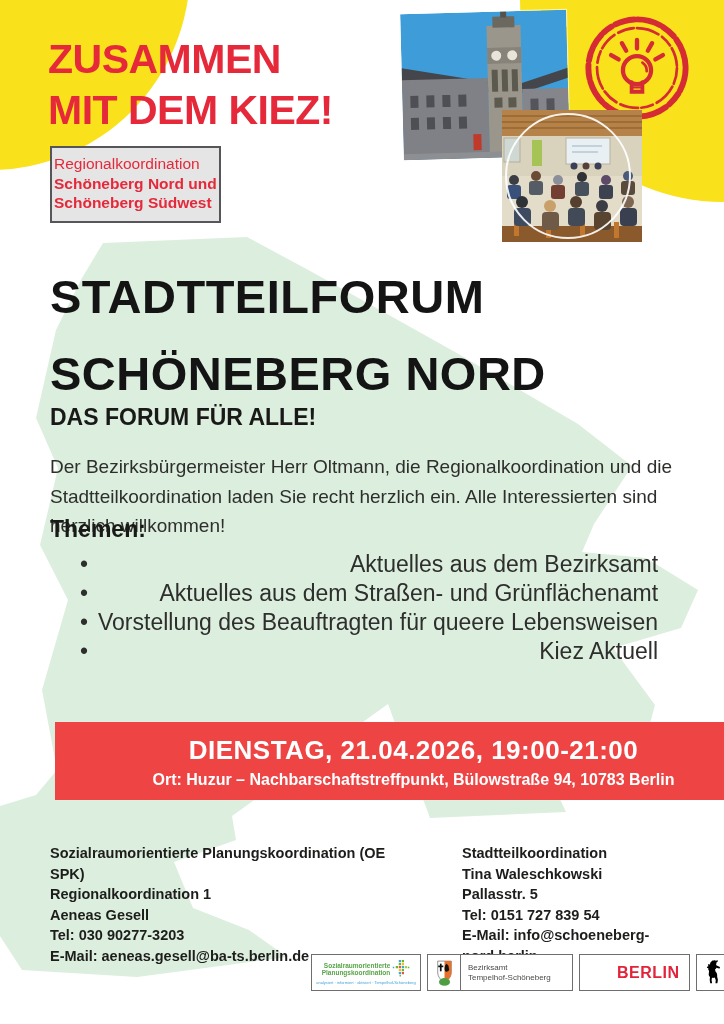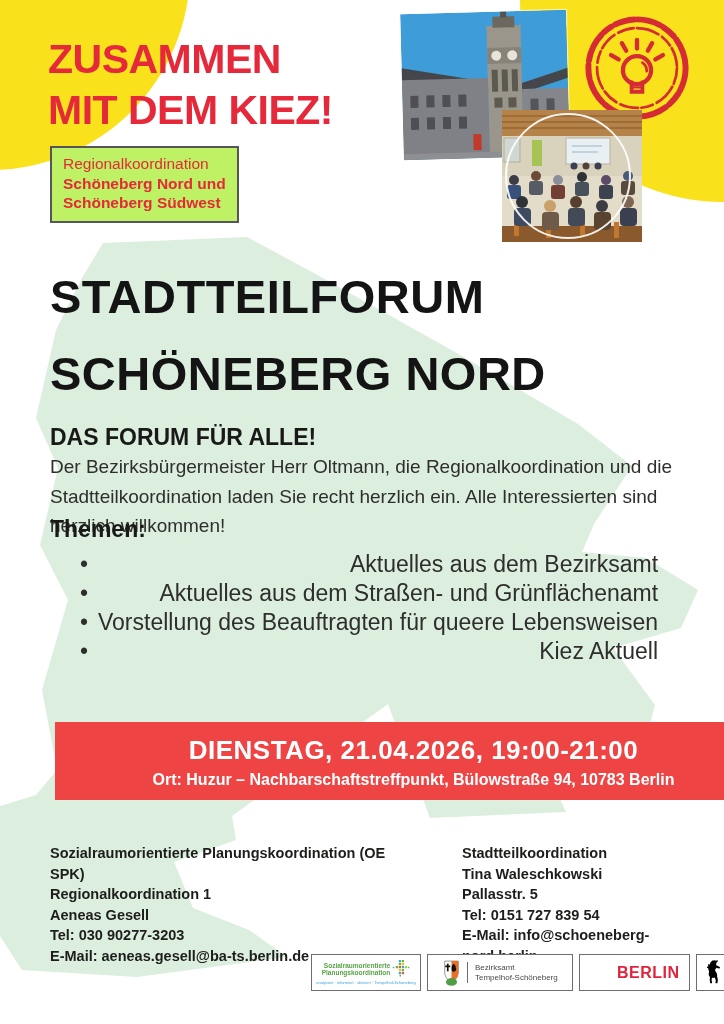--- a/index.html
+++ b/index.html
@@ -7,33 +7,33 @@
         font-family:"Liberation Sans", sans-serif;color:#1d1d1b;}
   
   .map-svg{position:absolute;left:0;top:0;z-index:0;}
   .yellow-circle-tl{position:absolute;left:-210px;top:-230px;width:400px;height:400px;border-radius:50%;
         background:#F9E21B;z-index:1;}
   .yellow-blob-tr{position:absolute;left:520px;top:-202px;width:404px;height:404px;border-radius:50%;
         background:#F9E21B;z-index:1;}
   
   .headline{position:absolute;left:48px;top:34px;z-index:3;font-size:41px;font-weight:900;
         color:#E5293A;line-height:51px;letter-spacing:-0.5px;white-space:nowrap;}
-  .org-box{position:absolute;left:50px;top:146px;z-index:3;border:2px solid #55555a;background:#bef264;
-        padding:6px 11px 8px;color:#E5293A;font-size:15.5px;line-height:19.5px;white-space:nowrap;}
+  .org-box{position:absolute;left:50px;top:146px;z-index:3;border:2px solid #55555a;background:#e5e5e5;
+        padding:6px 2px 8px;color:#E5293A;font-size:15.5px;line-height:19.5px;white-space:nowrap;}
   .org-box .l1{font-weight:400;}
   .org-box .l2,.org-box .l3{font-weight:700;}
   
   .townhall{position:absolute;left:402px;top:12px;width:166px;height:146px;z-index:2;
         transform:rotate(-1.5deg);box-shadow:0 0 0 1px rgba(255,255,255,.6);}
   .audience{position:absolute;left:502px;top:110px;width:140px;height:132px;z-index:4;}
   .stamp{position:absolute;left:583px;top:14px;width:108px;height:108px;z-index:3;}
   
   .title{position:absolute;left:50px;top:258px;z-index:2;font-size:47px;font-weight:900;color:#141414;
         line-height:77px;letter-spacing:.5px;white-space:nowrap;}
-  .subtitle{position:absolute;left:50px;top:424px;z-index:2;font-size:23px;font-weight:800;color:#191918;}
+  .subtitle{position:absolute;left:50px;top:404px;z-index:2;font-size:23px;font-weight:800;color:#191918;}
   .intro{position:absolute;left:50px;top:452px;width:628px;z-index:2;font-size:19px;line-height:29.5px;
         color:#2e2e2c;}
   .topics{position:absolute;left:50px;top:516px;z-index:2;font-size:23px;color:#2e2e2c;}
   .topics-label{font-weight:700;color:#191918;margin:0 0 7px 0;}
   .topics ul{list-style:none;margin:0;padding:0 0 0 30px;}
   .topics li{line-height:29px;position:relative;padding-left:18px;text-align:right;}
   .topics li::before{content:"•";position:absolute;left:0;top:0;}
   
   .banner{position:absolute;left:55px;top:722px;width:717px;height:78px;background:#ef4444;z-index:2;
         color:#fff;text-align:center;}
@@ -46,21 +46,21 @@
   .contact-col.right{flex:1;}
   
   .logo-strip{position:absolute;left:311px;top:954px;height:37px;z-index:2;display:flex;gap:6px;
         align-items:stretch;}
   .lbox{border:1.5px solid #6e6e6e;background:#fff;display:flex;align-items:center;box-sizing:border-box;}
   .spk-box{width:110px;flex-direction:column;justify-content:center;padding:2px 3px;}
   .spk-row{display:flex;align-items:center;gap:2px;}
   .spk-text{font-size:6.5px;font-weight:700;color:#56a546;line-height:7.5px;text-align:right;flex:1;}
   .spk-tagline{font-size:4px;color:#3fa3dc;margin-top:2px;white-space:nowrap;overflow:hidden;width:100%;
         text-align:center;}
-  .ba-box{width:146px;padding:7px;}
+  .ba-box{width:146px;padding:0;}
   .ba-crest{width:32px;height:100%;display:flex;align-items:center;justify-content:center;
         border-right:1.5px solid #6e6e6e;}
   .ba-text{font-size:8px;color:#4a4a48;line-height:10px;padding-left:7px;}
   .berlin-box{padding:0 9px;}
   .berlin-word{font-size:16px;font-weight:900;color:#E2233A;letter-spacing:.5px;margin-left:28px;}
   .bear-box{width:36px;justify-content:center;}
 </style>
 </head>
 <body>
 

